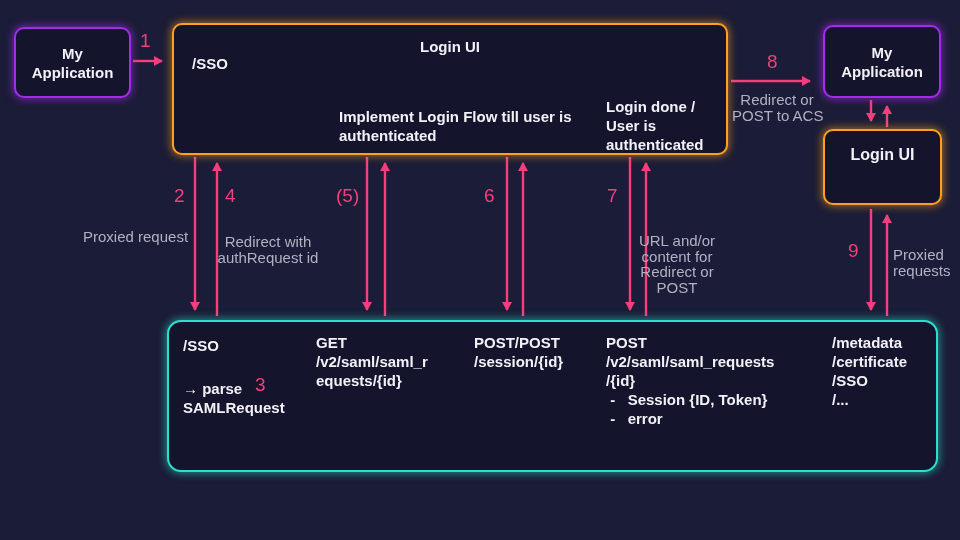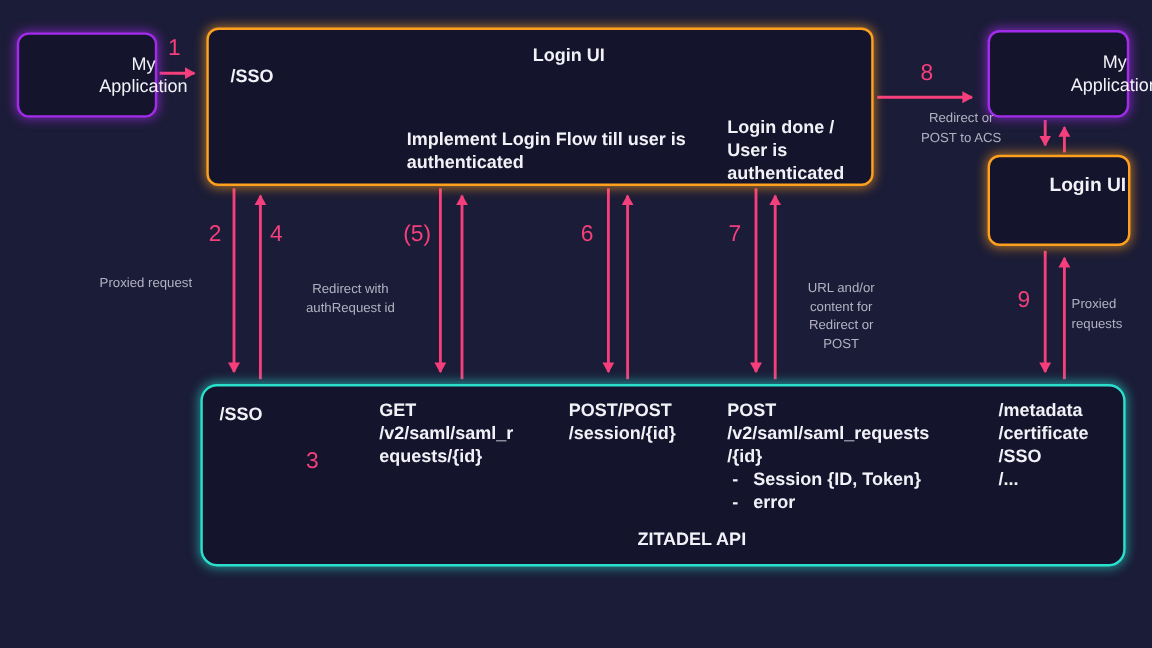--- a/index.html
+++ b/index.html
@@ -12,33 +12,33 @@
   .box {
     position:absolute; box-sizing:border-box;
     background:#14152d; border:2px solid; border-radius:10px;
   }
   .box.purple { border-color:#a32ceb; box-shadow:0 0 9px 1px rgba(163,44,235,.65); }
   .box.orange { border-color:#ffa11e; box-shadow:0 0 9px 1px rgba(255,161,30,.6); }
   .box.cyan   { border-color:#2ae0cd; box-shadow:0 0 9px 1px rgba(42,224,205,.6); border-radius:14px; }
   .node-label {
     display:flex; align-items:center; justify-content:center;
     width:100%; height:100%; text-align:center;
-    font-size:15px; font-weight:normal; line-height:19px;padding-left:47px;
+    font-size:15px; font-weight:bold; line-height:19px;
   }
   .abs { position:absolute; }
   .b15 { font-size:15px; font-weight:bold; line-height:19px; }
   .pre { white-space:pre; }
   .step-num {
     position:absolute; color:#f43f7c; font-size:19px; line-height:19px; font-weight:400;
   }
   .muted {
-    position:absolute; color:#b2b1c3; font-size:11px; line-height:15.5px;
+    position:absolute; color:#b2b1c3; font-size:15px; line-height:15.5px;
     white-space:pre;
   }
-  .center { text-align:center;padding-left:24px; }
+  .center { text-align:center; }
   svg.arrows { position:absolute; left:0; top:0; pointer-events:none; }
   svg.arrows line { stroke:#f43f7c; stroke-width:2.4; }
 </style>
 </head>
 <body>
 
 <div class="canvas">
 
   <svg class="arrows" width="960" height="540">
     <defs>
@@ -91,36 +91,37 @@
         <span style="width:92px;">My Application</span>
       </div>
   </div>
 
   <div class="box orange" style="left:823px; top:129px; width:119px; height:76px;">
     <div class="abs b15 center" style="left:0; top:14px; width:100%; font-size:16px;">Login UI</div>
   </div>
 
   <div class="box cyan" style="left:167px; top:320px; width:771px; height:152px;">
     <div class="abs b15" style="left:14px; top:14px;">/SSO</div>
+    <div class="abs b15 pre" style="left:14px; top:57px;">→ parse
+SAMLRequest</div>
     <div class="step-num" style="left:86px; top:53px;">3</div>
     <div class="abs b15 pre" style="left:147px; top:11px;">GET
 /v2/saml/saml_r
 equests/{id}</div>
     <div class="abs b15 pre" style="left:305px; top:11px;">POST/POST
 /session/{id}</div>
     <div class="abs b15 pre" style="left:437px; top:11px;">POST
 /v2/saml/saml_requests
 /{id}
  -   Session {ID, Token}
  -   error</div>
     <div class="abs b15 pre" style="left:663px; top:11px;">/metadata
 /certificate
 /SSO
 /...</div>
-    <div class="abs b15 center" style="left:0; bottom:11px; width:100%;">ZITADEL API</div>
   </div>
 
   <div class="step-num" style="left:140px; top:31px;">1</div>
   <div class="step-num" style="left:174px; top:186px;">2</div>
   <div class="step-num" style="left:225px; top:186px;">4</div>
   <div class="step-num" style="left:336px; top:186px;">(5)</div>
   <div class="step-num" style="left:484px; top:186px;">6</div>
   <div class="step-num" style="left:607px; top:186px;">7</div>
   <div class="step-num" style="left:767px; top:52px;">8</div>
   <div class="step-num" style="left:848px; top:241px;">9</div>

